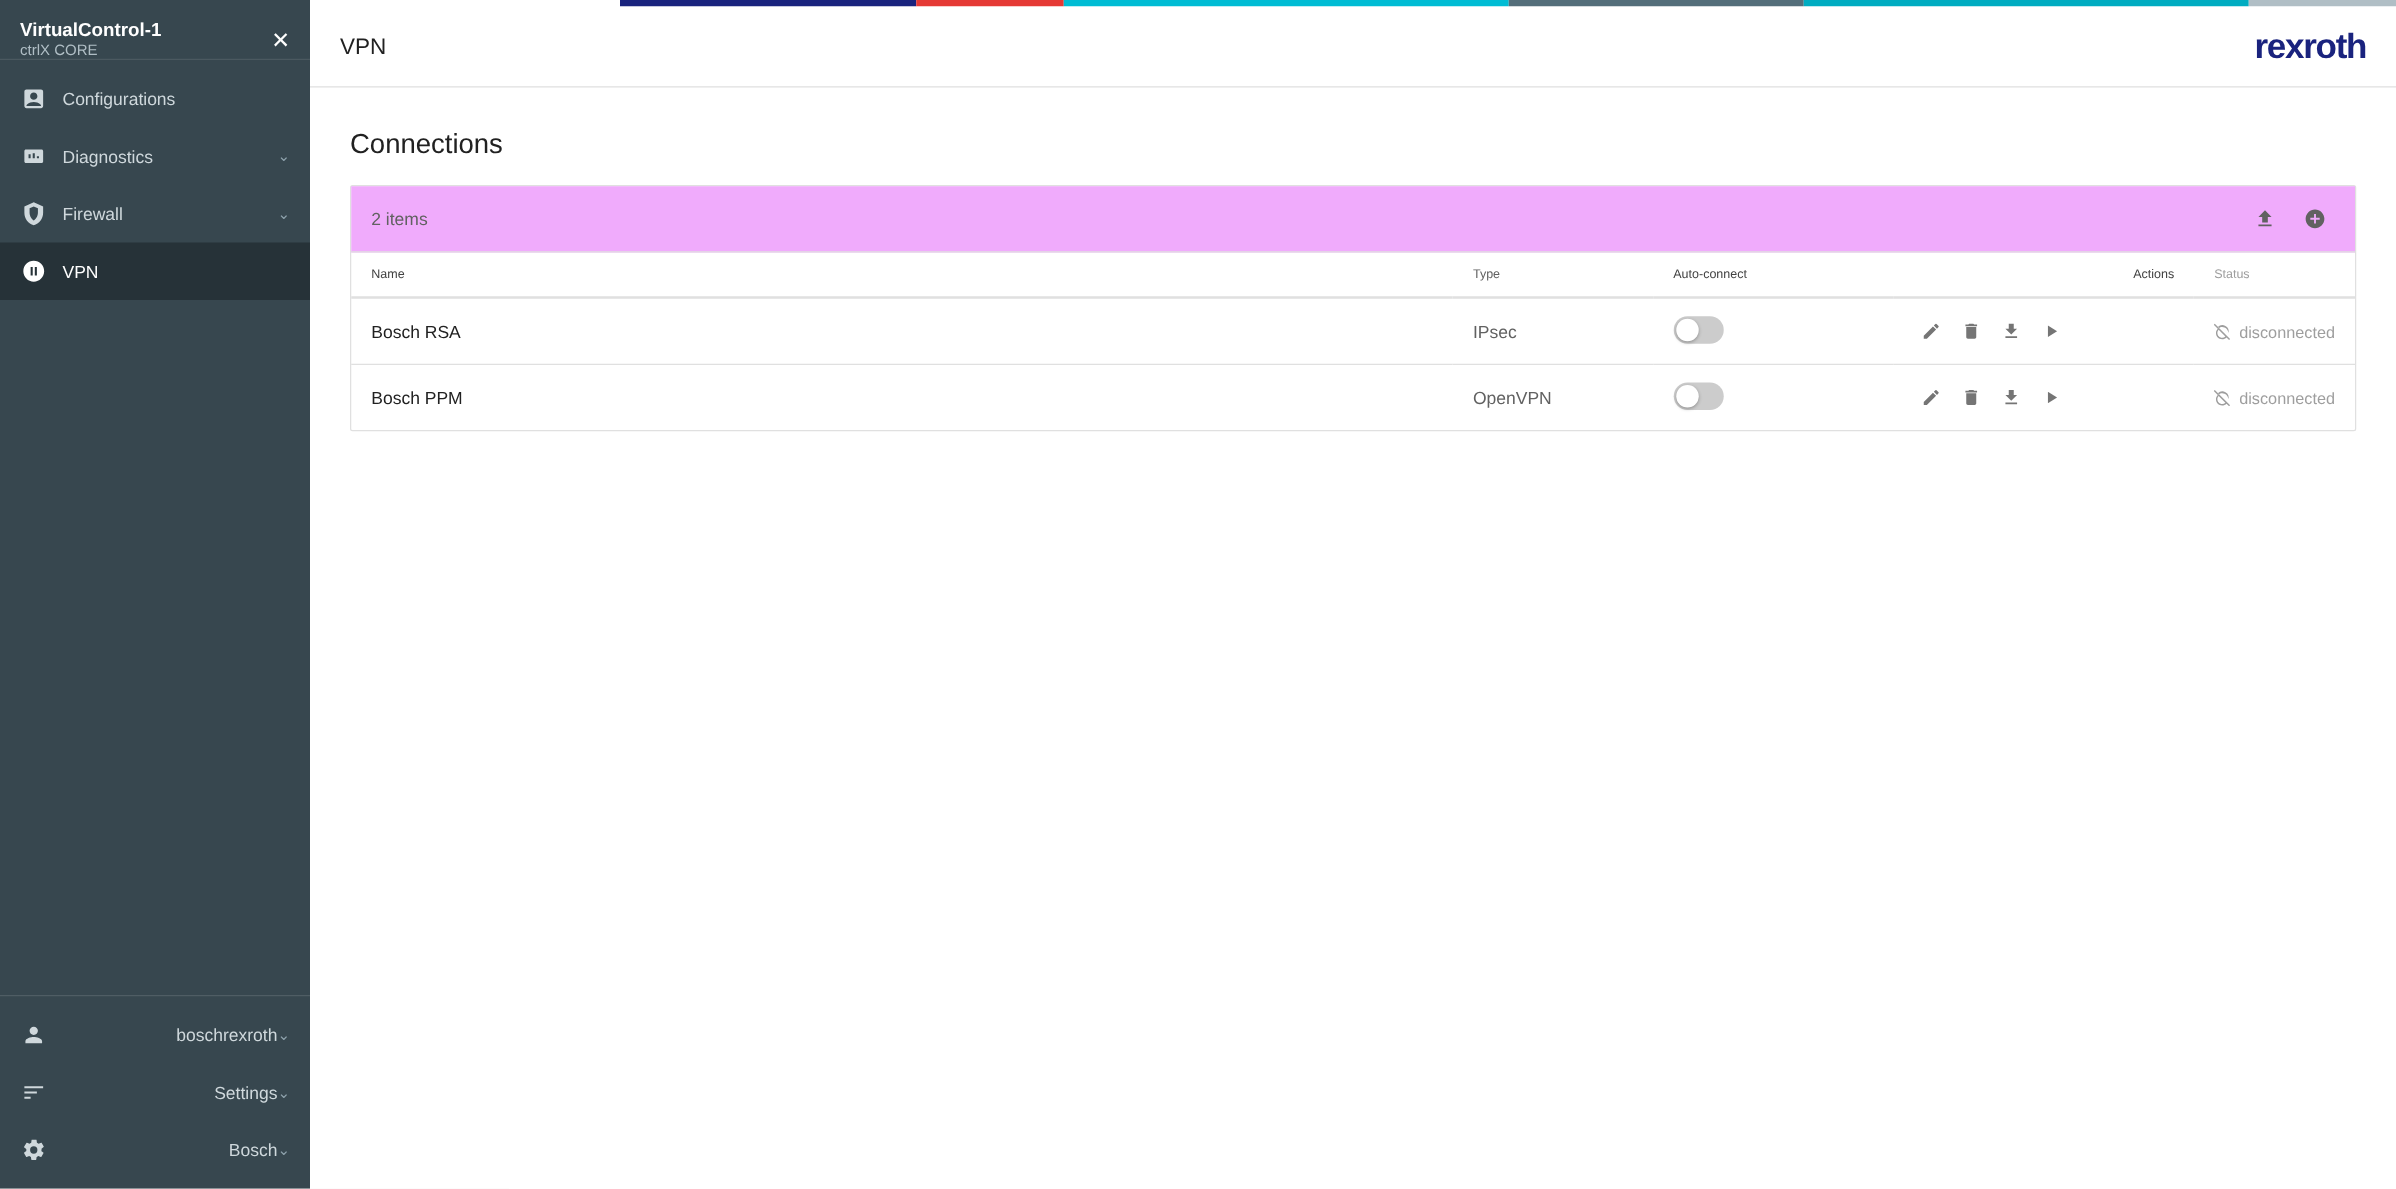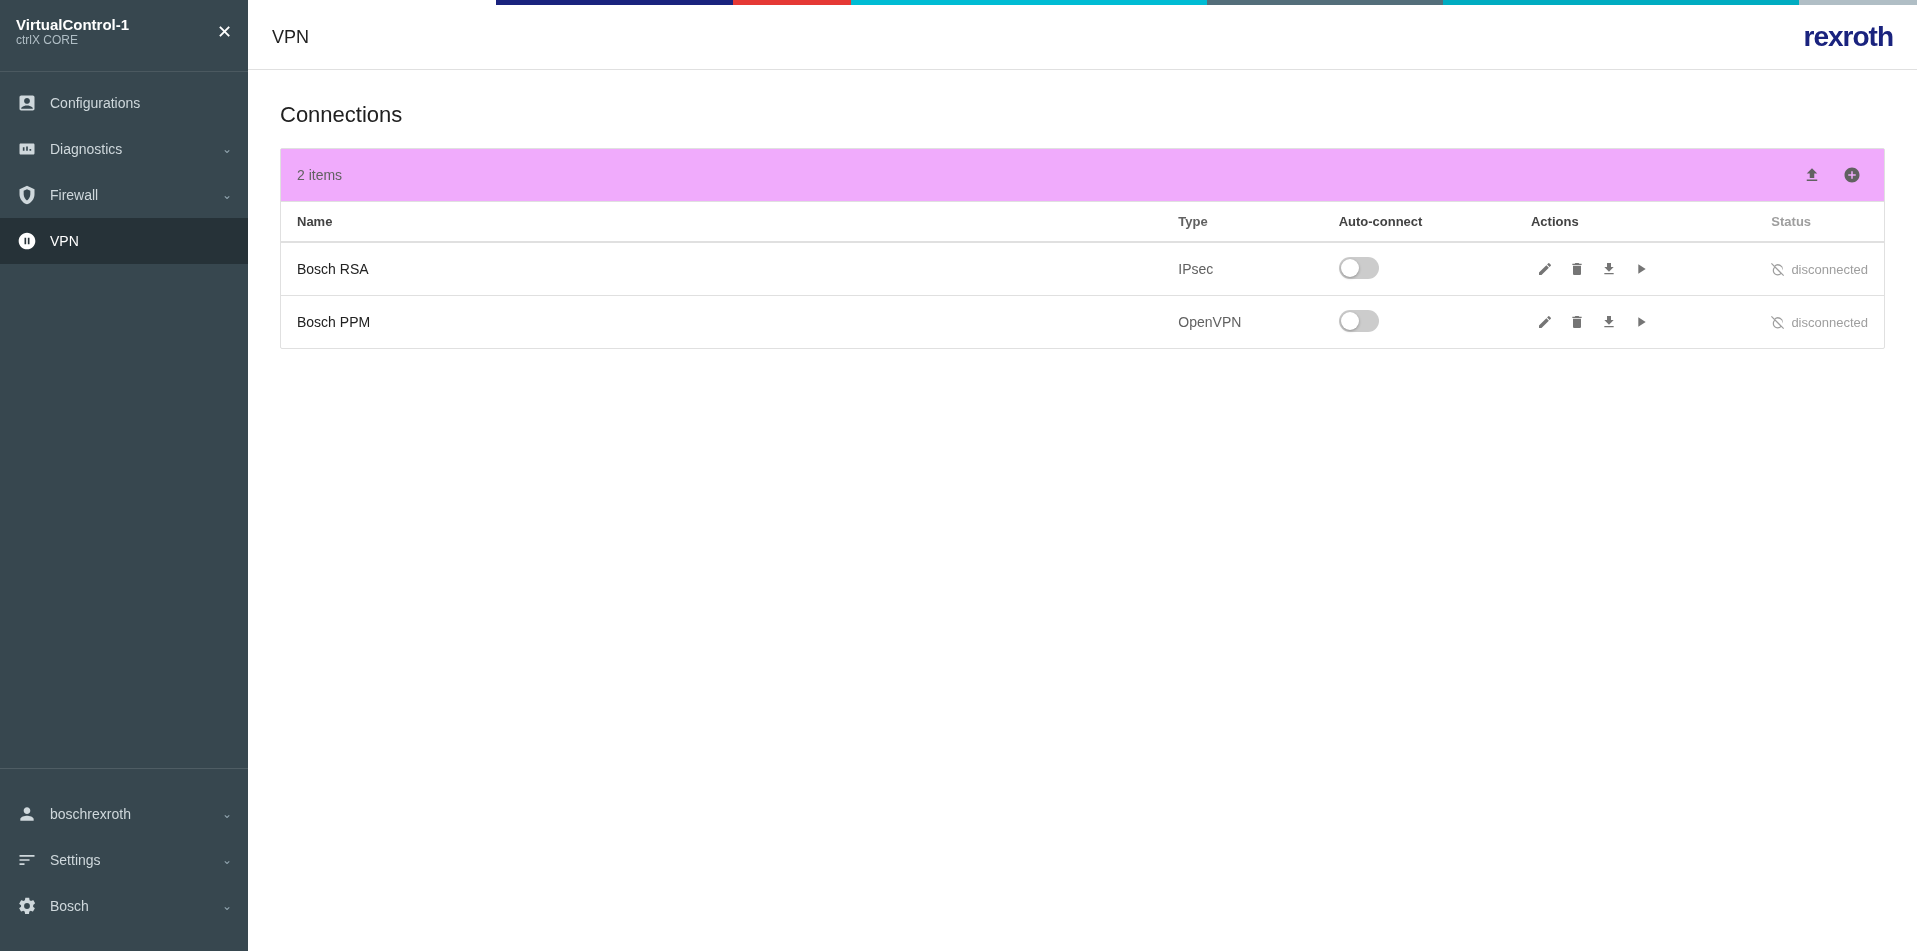--- a/index.html
+++ b/index.html
@@ -10,21 +10,21 @@
       width: 248px;
       min-width: 248px;
       background: #37474f;
       color: #fff;
       display: flex;
       flex-direction: column;
       height: 100%;
     }
 
     .sidebar-header {
-      padding: 16px 16px 24px 16px;
+      padding: 16px 16px 0 16px;
       display: flex;
       align-items: center;
       justify-content: space-between;
       border-bottom: 1px solid rgba(255,255,255,0.1);
     }
 
     .sidebar-header-text {
       display: flex;
       flex-direction: column;
     }
@@ -84,22 +84,23 @@
     .nav-item .nav-label {
       flex: 1;
     }
 
     .nav-item .chevron {
       font-size: 12px;
       color: #90a4ae;
     }
 
     .sidebar-bottom {
-      padding: 22px 0;
+      padding: 8px 0;
       border-top: 1px solid rgba(255,255,255,0.12);
+      text-align: right;
     }
 
     
     .top-bar {
       position: absolute;
       top: 0;
       left: 248px;
       right: 0;
       height: 5px;
       display: flex;
@@ -201,43 +202,43 @@
       border-collapse: collapse;
     }
 
     thead tr {
       border-bottom: 2px solid #e0e0e0;
     }
 
     th {
       text-align: left;
       padding: 12px 16px;
-      font-size: 13px;
-      font-weight: 700;
+      font-size: 10px;
+      font-weight: 400;
       color: #424242;
     }
 
     tbody tr {
       border-bottom: 1px solid #e0e0e0;
     }
 
     tbody tr:last-child {
       border-bottom: none;
     }
 
     td {
       padding: 12px 16px;
       font-size: 14px;
       color: #212121;
     }
 
     .td-name { width: 55%; }
     .td-type { width: 10%; color: #616161; }
     .td-autoconnect { width: 12%; }
-    .td-actions { width: 15%; }
+    .td-actions { width: 15%; text-align: right; }
     .td-status { width: 15%; color: #9e9e9e; }
 
     
     .toggle {
       width: 40px;
       height: 22px;
       background: #ccc;
       border-radius: 11px;
       position: relative;
       cursor: pointer;

